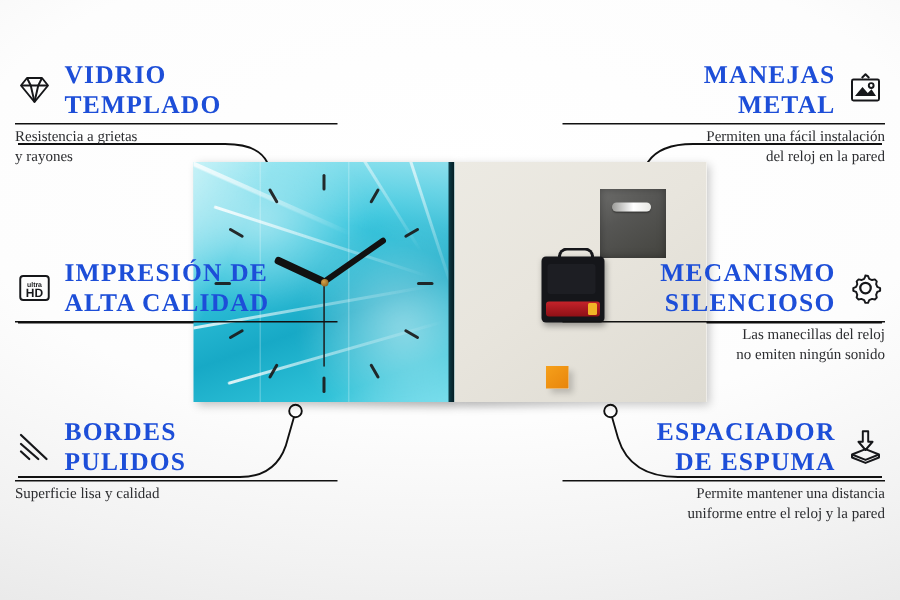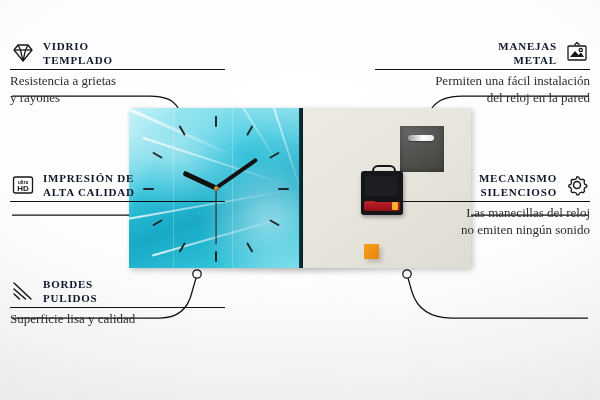--- a/index.html
+++ b/index.html
@@ -67,29 +67,29 @@
   #prodshadow{position:absolute;left:136px;top:266px;width:332px;height:16px;
         background:radial-gradient(50% 60% at 50% 0%,rgba(0,0,0,.22),rgba(0,0,0,0) 70%);filter:blur(3px);}
 
   
   .callout{position:absolute;width:215px;}
   .callout.right{text-align:right;}
   .head{display:flex;align-items:center;gap:7px;}
   .callout.right .head{justify-content:flex-end;}
   .callout.left .head{justify-content:flex-start;}
   .titles{line-height:1.12;}
-  .t1,.t2{font-size:11px;letter-spacing:.8px;color:#0f172a;font-weight:700;
+  .t1,.t2{font-size:17px;letter-spacing:.8px;color:#1d4ed8;font-weight:700;
           font-variant:small-caps;text-transform:uppercase;white-space:nowrap;}
   .t2{margin-top:1px;}
   .callout.left .t1{text-align:left}
   .callout.left .t2{text-align:center}
   .callout.right .t1{text-align:right}
   .callout.right .t2{text-align:right}
   .rule{height:1.2px;background:#111;margin:3px 0 3px;}
-  .sub{font-size:13px;line-height:1.28;color:#2c2d30;white-space:pre-line;}
+  .sub{font-size:10px;line-height:1.28;color:#2c2d30;white-space:pre-line;}
   .ico{width:26px;height:26px;flex:0 0 26px;display:block;}
   .ico svg{display:block;width:26px;height:26px;}
 
   
   #c-glass{left:10px;top:40px;}
   #c-print{left:10px;top:172px;}
   #c-edges{left:10px;top:278px;}
   #c-hooks{left:375px;top:40px;}
   #c-mech{left:375px;top:172px;}
   #c-foam{left:375px;top:278px;}
@@ -262,14 +262,34 @@
           <circle cx="13" cy="13" r="3.5"></circle>
         </g>
           </svg>
       </span>
     </div>
     <div class="rule"></div>
     <div class="sub">Las manecillas del reloj
 no emiten ningún sonido</div>
   </div>
 
+  <div class="callout right" id="c-foam">
+    <div class="head">
+      <span class="titles">
+        <div class="t1">Espaciador</div>
+        <div class="t2">De espuma</div>
+      </span>
+      <span class="ico">
+        <svg viewBox="0 0 26 26">
+            <g fill="none" stroke="#16171a" stroke-width="1.3" stroke-linejoin="round">
+          <path d="M11.2 2.5 h3.6 v7 h2.9 L13 15 L8.3 9.5 h2.9 z"></path>
+          <path d="M13 14.4 L22 18 L13 21.6 L4 18 Z"></path>
+          <path d="M4 18 v2 l9 3.6 9-3.6 v-2"></path>
+        </g>
+          </svg>
+      </span>
+    </div>
+    <div class="rule"></div>
+    <div class="sub">Permite mantener una distancia
+uniforme entre el reloj y la pared</div>
+  </div>
 
 </div>
 
 </body></html>

